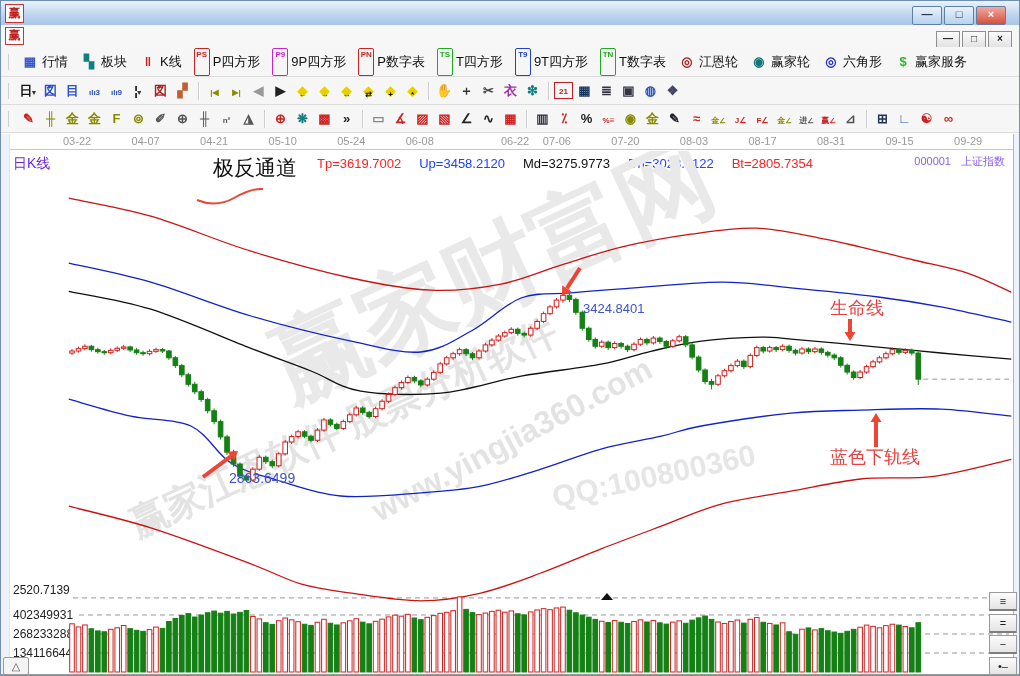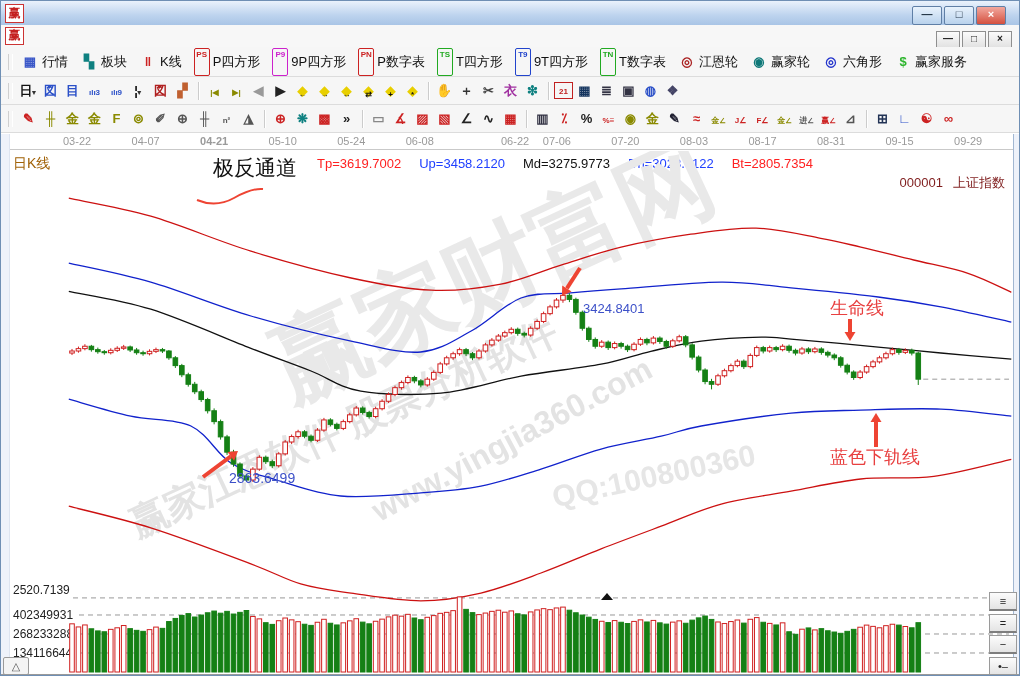--- a/index.html
+++ b/index.html
@@ -38,24 +38,24 @@
   .tlabel{font-size:13px;color:#111;}
   .ibtn{position:relative;width:21px;height:20px;line-height:19px;text-align:center;font-size:13px;font-weight:bold;margin-right:1px;}
   .ibtn .g2{font-size:8px;letter-spacing:0;}
   .ibtn .ov{position:absolute;left:0;right:0;top:4px;font-size:8px;color:#111;font-weight:bold;}
   .tsep{width:1px;height:18px;background:#cccccc;border-right:1px solid #fff;margin:0 4px;}
   .caret{font-size:7px;color:#333;margin-left:-2px;}
   
   #dates{position:absolute;left:8px;top:133px;width:1004px;height:15px;border-bottom:1px solid #c9c9c9;background:#fff;}
   .dlabel{position:absolute;top:1px;width:44px;text-align:left;font-size:11px;color:#9a9a9a;}
   #indic{position:absolute;left:0;top:152px;width:1020px;height:20px;}
-  #periodLabel{position:absolute;left:12px;top:2px;font-size:14px;color:#a16207;}
+  #periodLabel{position:absolute;left:12px;top:2px;font-size:14px;color:#6d28d9;}
   #chanLabel{position:absolute;left:212px;top:1px;font-size:21px;color:#111;}
   #levels{position:absolute;left:316px;top:3px;display:flex;gap:18px;font-size:13px;white-space:nowrap;}
-  #stock{position:absolute;right:16px;top:1px;font-size:13px;color:#7f1d1d;margin-top:20px;}
+  #stock{position:absolute;right:16px;top:1px;font-size:11px;color:#8b5cf6;}
   #stock span{margin-left:10px;}
   #chart{position:absolute;left:0;top:150px;width:1020px;height:526px;pointer-events:none;}
   #leftstrip{position:absolute;left:0;top:133px;width:8px;height:543px;background:#eef2fa;border-right:1px solid #dde4f0;}
   #rightstrip{position:absolute;left:1012px;top:133px;width:8px;height:543px;background:#eef2fa;border-left:1px solid #a2b7d2;}
   .panebtn{position:absolute;left:988px;width:28px;height:19px;background:linear-gradient(#fcfcfc,#e4e4e4);
     border:1px solid #9a9a9a;border-bottom:2px solid #7e7e7e;font-size:11px;line-height:16px;text-align:center;color:#222;box-sizing:border-box;}
   #deltabtn{position:absolute;left:2px;top:656px;width:26px;height:18px;background:#f4f4f4;border:1px solid #9a9a9a;border-radius:2px;
     font-size:11px;line-height:16px;text-align:center;color:#555;box-sizing:border-box;}
   #bottomstrip{position:absolute;left:0;top:673px;width:100%;height:3px;background:#c6c3ba;border-top:1px solid #9a9a9a;}
 </style>
@@ -209,21 +209,21 @@
       <span class="tsep"></span>
       <span class="ibtn"><span style="color: rgb(34, 51, 85);">⊞</span></span>
       <span class="ibtn"><span style="color: rgb(43, 80, 200);">∟</span></span>
       <span class="ibtn"><span style="color: rgb(204, 34, 34);">☯</span></span>
       <span class="ibtn"><span style="color: rgb(204, 34, 34);">∞</span></span>
     </div>
 
   <div id="dates">
       <span class="dlabel" style="left: 54px;">03-22</span>
       <span class="dlabel" style="left: 122.54px;">04-07</span>
-      <span class="dlabel" style="left: 191.08px; font-weight: bold;">04-21</span>
+      <span class="dlabel" style="left: 191.08px;">04-21</span>
       <span class="dlabel" style="left: 259.62px;">05-10</span>
       <span class="dlabel" style="left: 328.16px;">05-24</span>
       <span class="dlabel" style="left: 396.7px;">06-08</span>
       <span class="dlabel" style="left: 492px;">06-22</span>
       <span class="dlabel" style="left: 533.78px;">07-06</span>
       <span class="dlabel" style="left: 602.32px;">07-20</span>
       <span class="dlabel" style="left: 670.86px;">08-03</span>
       <span class="dlabel" style="left: 739.4px;">08-17</span>
       <span class="dlabel" style="left: 807.94px;">08-31</span>
       <span class="dlabel" style="left: 876.48px;">09-15</span>

